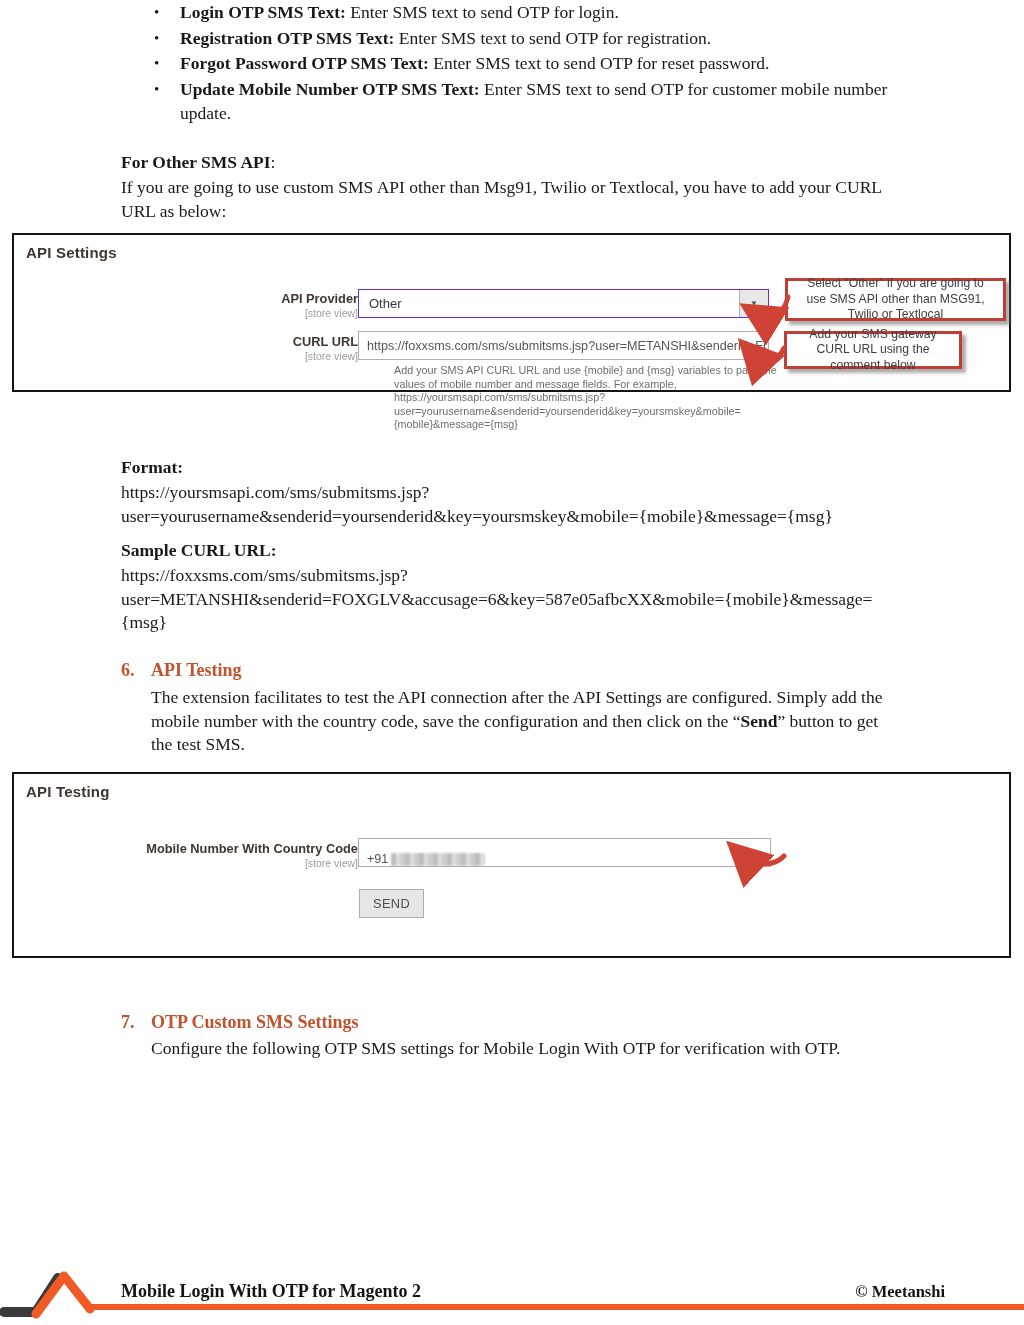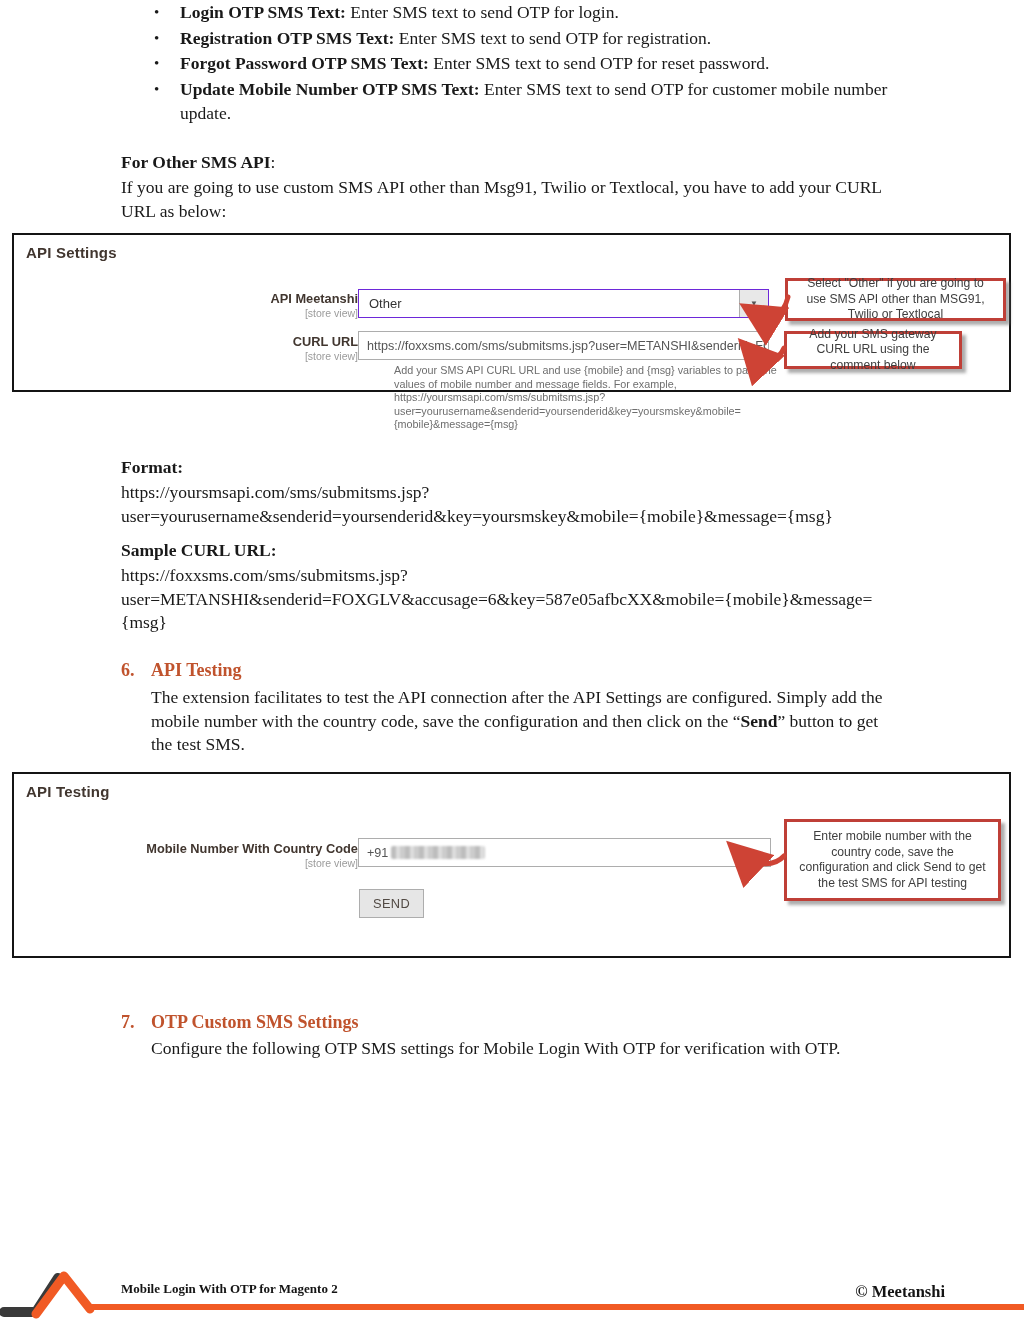--- a/index.html
+++ b/index.html
@@ -78,37 +78,37 @@
     display:flex; align-items:center; justify-content:center; padding:4px 8px;
   }
   .arrow-svg { position:absolute; overflow:visible; }
 
   
   .bullets { position:absolute; left:180px; width:730px; font-size:17.5px; }
   .bullet-row { position:relative; line-height:24.6px; }
   .bullet-dot { position:absolute; left:-26px; top:0; font-size:15px; }
 
   
-  .footer-title { position:absolute; left:121px; top:1281px; font-weight:bold; font-size:13px; color:#141414; }
+  .footer-title { position:absolute; left:121px; top:1281px; font-weight:bold; font-size:18px; color:#141414; }
   .footer-copy  { position:absolute; right:79px; top:1282px; font-weight:bold; font-size:16.5px; color:#141414; }
   .footer-art   { position:absolute; left:0; top:1262px; width:1024px; height:58px; }
 </style>
 </head>
 <body>
 
 <div id="page">
 
 
   <div class="doc-h" style="left:121px; top:152px;"><span>For Other SMS API</span><span style="font-weight:normal">:</span></div>
   <div class="doc-p" style="left:121px; top:176px; width:782px;">If you are going to use custom SMS API other than Msg91, Twilio or Textlocal, you have to add your CURL URL as below:</div>
 
   <div class="panel" style="top:233px; height:159px;">
     <div class="panel-title">API Settings</div>
 
-    <div class="fld-label" style="left:100px; top:56px;">API Meetanshi</div>
+    <div class="fld-label" style="left:100px; top:56px;">API Provider</div>
     <div class="fld-scope" style="left:100px; top:72px;">[store view]</div>
     <div class="select-box" style="left:344px; top:54px; width:411px;">
       <span>Other</span>
       <span class="select-arrow-btn">
           <span>▼</span>
         </span>
     </div>
 
     <div class="fld-label" style="left:100px; top:99px;">CURL URL</div>
     <div class="fld-scope" style="left:100px; top:115px;">[store view]</div>
@@ -149,31 +149,28 @@
   <div class="doc-p mono-url" style="left:121px; top:564px; width:785px;">https://foxxsms.com/sms/submitsms.jsp?user=METANSHI&amp;senderid=FOXGLV&amp;accusage=6&amp;key=587e05afbcXX&amp;mobile={mobile}&amp;message={msg}</div>
 
   <div class="sec-head" style="left:121px; top:660px;"><span class="sec-num">6.</span><span>API Testing</span></div>
   <div class="doc-p" style="left:151px; top:686px; width:752px;"><span>The extension facilitates to test the API connection after the API Settings are configured. Simply add the mobile number with the country code, save the configuration and then click on the “</span><b>Send</b><span>” button to get the test SMS.</span></div>
 
   <div class="panel" style="top:772px; height:186px;">
     <div class="panel-title">API Testing</div>
 
     <div class="fld-label" style="left:100px; top:67px;">Mobile Number With Country Code</div>
     <div class="fld-scope" style="left:100px; top:83px;">[store view]</div>
-    <div class="text-input" style="left:344px; top:64px; width:413px;">
+    <div class="text-input" style="left:344px; top:64px; width:413px;align-items:flex-end;">
         <span>+91</span>
         <span class="masked-digits"></span>
       </div>
 
     <button class="send-btn" style="left:345px; top:115px;">SEND</button>
   </div>
 
-  <div class="callout" style="left:784px; top:819px; width:217px; height:82px;">
-      <span>Enter mobile number with the country code, save the configuration and click Send to get the test SMS for API testing</span>
-    </div>
   <svg class="arrow-svg" style="left:728px; top:838px;" width="58" height="32" viewBox="0 0 58 32">
     <defs>
         <marker id="ah3" markerWidth="9" markerHeight="9" refX="6" refY="4.5" orient="auto">
           <path d="M0,0 L9,4.5 L0,9 z" fill="#ce4335"></path>
         </marker>
       </defs>
     <path d="M56,18 C46,29 26,29 9,13" fill="none" stroke="#ce4335" stroke-width="5" stroke-linecap="round" marker-end="url(#ah3)"></path>
   </svg>
 
   <div class="sec-head" style="left:121px; top:1012px;"><span class="sec-num">7.</span><span>OTP Custom SMS Settings</span></div>

